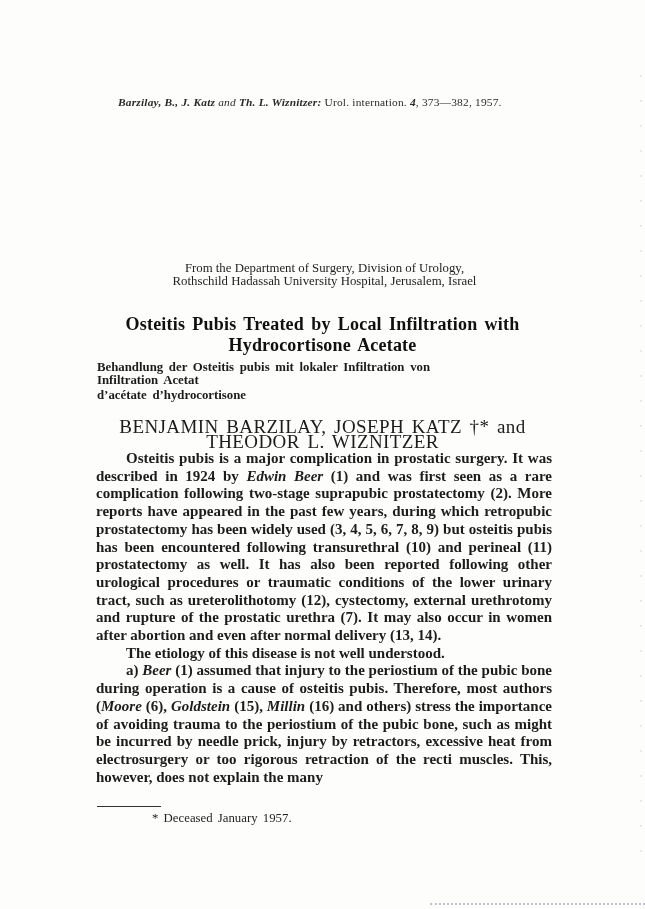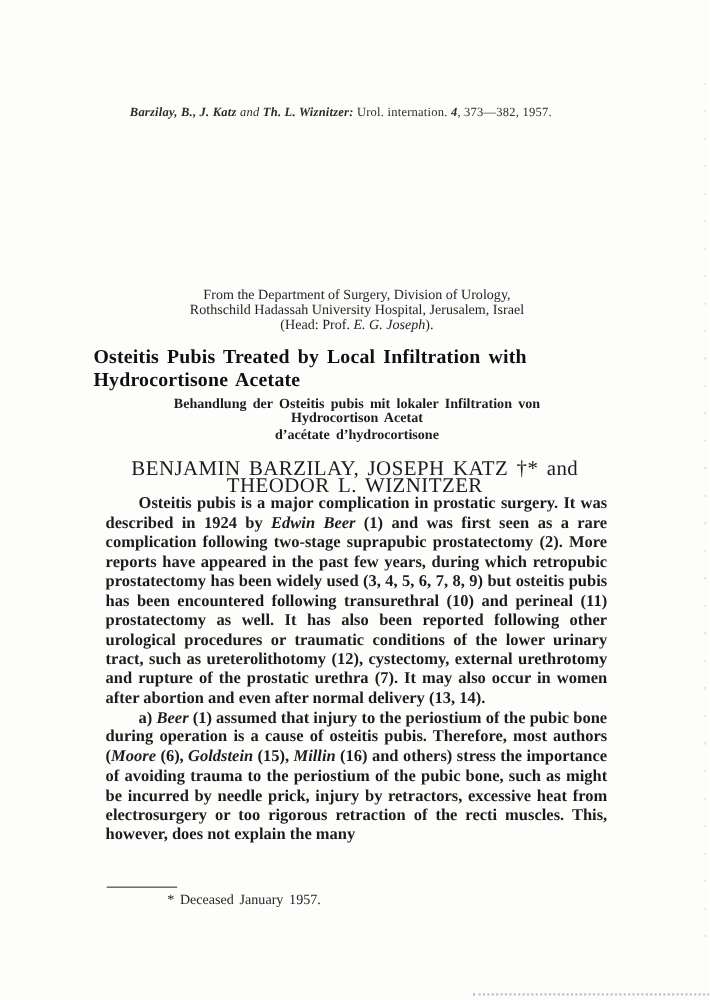--- a/index.html
+++ b/index.html
@@ -17,27 +17,27 @@
     position:absolute;left:118px;top:96px;width:440px;
     font-size:11.4px;line-height:13px;color:#2a2a2a;
     letter-spacing:0.2px;
   }
   .affiliation{
     position:absolute;left:97px;top:262px;width:455px;
     text-align:center;font-size:12.8px;line-height:13.4px;color:#232323;font-family:Liberation Serif, serif;
   }
   .title{
     position:absolute;left:85px;top:314px;width:475px;margin:0;
-    text-align:left;font-size:18px;line-height:20.5px;
+    text-align:center;font-size:18px;line-height:20.5px;
     font-weight:700;color:#101010;word-spacing:2.5px;letter-spacing:0.2px;
   }
   .title .tline{display:block;}
   .subtitle{
     position:absolute;left:97px;width:455px;
-    text-align:center;font-weight:700;
+    text-align:left;font-weight:700;
     font-size:12.8px;line-height:13.2px;color:#1b1b1b;
     word-spacing:2.5px;
   }
   .subtitle-de{top:361px;}
   .subtitle-fr{top:389px;}
   .subtitle .sline{display:block;}
   .authors{
     position:absolute;left:90px;top:419px;width:465px;
     text-align:center;font-size:19px;line-height:15px;color:#1c1c1c;
     letter-spacing:0.4px;word-spacing:2.5px;
@@ -72,41 +72,41 @@
 </head>
 <body>
 
 <div class="page">
 
   <div class="citation"><span class="it bd">Barzilay, B., J. Katz</span><span class="it"> and </span><span class="it bd">Th. L. Wiznitzer:</span><span> Urol. internation. </span><span class="it bd">4</span><span>, 373—382, 1957.</span></div>
 
   <div class="affiliation">
     <div>From the Department of Surgery, Division of Urology,</div>
     <div>Rothschild Hadassah University Hospital, Jerusalem, Israel</div>
-    <div><span>(Head: Prof. </span><span class="it">E. G. Joseph</span><span>).</span></div>
   </div>
 
   <h1 class="title">
     <span class="tline">Osteitis Pubis Treated by Local Infiltration with</span>
     <span class="tline">Hydrocortisone Acetate</span>
   </h1>
 
   <div class="subtitle subtitle-de">
     <span class="sline">Behandlung der Osteitis pubis mit lokaler Infiltration von</span>
-    <span class="sline">Hydrocortison Acetat</span>
+    <span class="sline">Infiltration Acetat</span>
   </div>
 
   <div class="subtitle subtitle-fr">
     <span class="sline">d’acétate d’hydrocortisone</span>
   </div>
 
   <div class="authors">BENJAMIN BARZILAY, JOSEPH KATZ †* and THEODOR L. WIZNITZER</div>
 
   <div class="bodytext">
     <p><span>Osteitis pubis is a major complication in prostatic surgery. It was described in 1924 by </span><span class="it">Edwin Beer</span><span> (1) and was first seen as a rare complication following two-stage suprapubic prostatectomy (2). More reports have appeared in the past few years, during which retropubic prostatectomy has been widely used (3, 4, 5, 6, 7, 8, 9) but osteitis pubis has been encountered following transurethral (10) and perineal (11) prostatectomy as well. It has also been reported following other urological procedures or traumatic conditions of the lower urinary tract, such as ureterolithotomy (12), cystectomy, external urethrotomy and rupture of the prostatic urethra (7). It may also occur in women after abortion and even after normal delivery (13, 14).</span></p>
+    <p><span>The etiology of this disease is not well understood.</span></p>
     <p><span>a) </span><span class="it">Beer</span><span> (1) assumed that injury to the periostium of the pubic bone during operation is a cause of osteitis pubis. Therefore, most authors (</span><span class="it">Moore</span><span> (6), </span><span class="it">Goldstein</span><span> (15), </span><span class="it">Millin</span><span> (16) and others) stress the importance of avoiding trauma to the periostium of the pubic bone, such as might be incurred by needle prick, injury by retractors, excessive heat from electrosurgery or too rigorous retraction of the recti muscles. This, however, does not explain the many</span></p>
   </div>
 
   <div class="footnote-rule"></div>
 
   <div class="footnote">* Deceased January 1957.</div>
 
   <div class="dotted-bottom"></div>
   <div class="dotted-right"></div>
 

